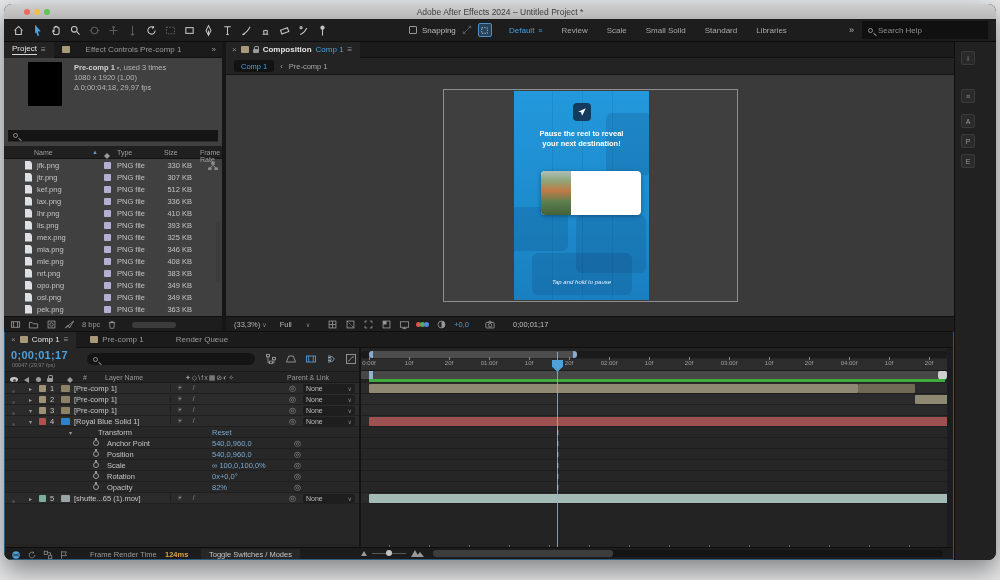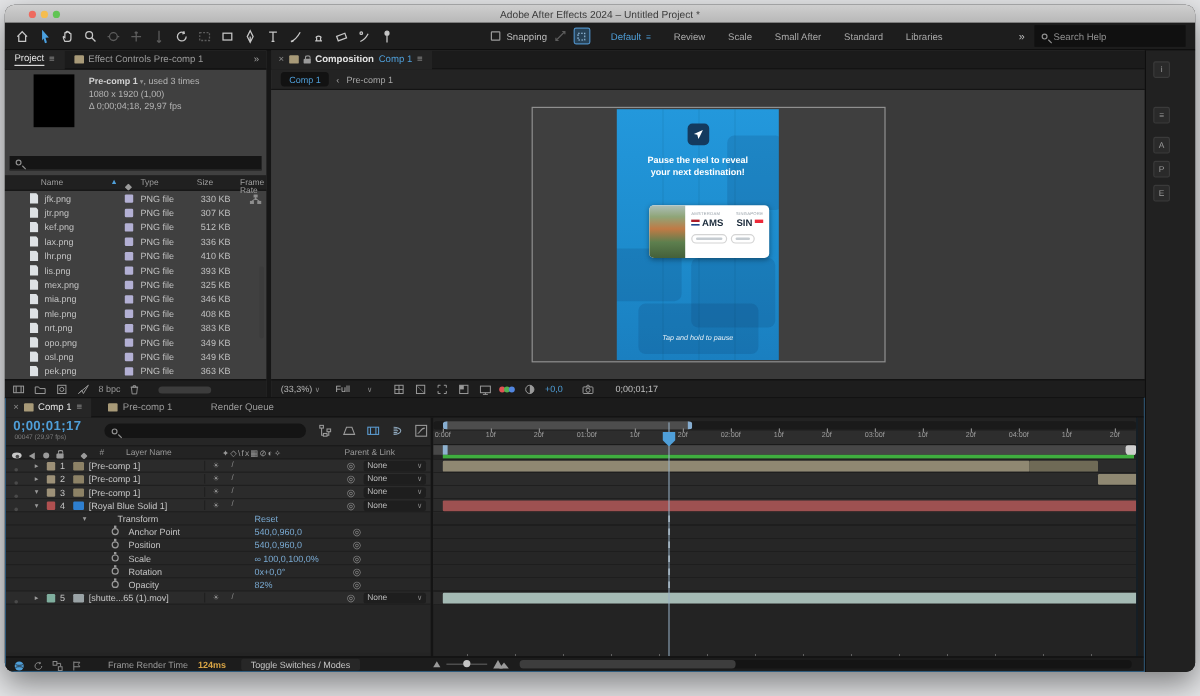--- a/index.html
+++ b/index.html
@@ -280,38 +280,38 @@
           <svg width="9" height="9" viewBox="0 0 16 16" style="stroke:#9cc4e4;fill:none;stroke-width:1.6">
             <rect x="3" y="3" width="10" height="10" stroke-dasharray="2.5 2"></rect>
           </svg>
         </span>
     </div>
     <div class="workspaces">
 
     <span class="ws active">Default</span>
         <span class="ws">Review</span>
         <span class="ws">Scale</span>
-        <span class="ws">Small After</span>
+        <span class="ws">Small Solid</span>
         <span class="ws">Standard</span>
         <span class="ws">Libraries</span>
       </div>
     <span class="ovf" style="position:absolute;left:843px;top:6px">»</span>
     <div class="helpsearch">
       <span class="mag"></span>
       <span>Search Help</span>
     </div>
   </div>
 
   <div class="panel ppanel">
     <div class="tabbar">
       <span class="tabactive">
         <span class="underline">Project</span>
         <span class="menuglyph">≡</span>
       </span>
-      <span style="display:flex;align-items:center;gap:4px;padding:0 8px">
+      <span style="display:flex;align-items:center;gap:16px;padding:0 8px">
         <span class="foldic"></span>
         <span>Effect Controls Pre-comp 1</span>
       </span>
       <span class="chevr">»</span>
     </div>
     <div class="pinfo">
       <span class="pthumb"></span>
       <div class="pmeta">
         <div><b>Pre-comp 1</b><span style="color:#8f8f8f;font-size:6px"> ▾</span><span>, used 3 times</span></div>
         <div>1080 x 1920 (1,00)</div>
@@ -495,44 +495,20 @@
           <span class="pblob" style="left:92px;top:22px;width:46px;height:62px"></span>
           <span class="plogo">
               <svg width="10" height="10" viewBox="0 0 16 16">
                 <path d="M14 2 2 7.5l4.5 1L8 14l2-3.5L14 2z" fill="#fff"></path>
               </svg>
             </span>
           <div class="ph1">Pause the reel to reveal</div>
           <div class="ph2">your next destination!</div>
           <div class="pcard">
             <span class="pimg"></span>
-            <div class="pbody">
-              <div class="cityrow">
-                <span>AMSTERDAM</span>
-                <span>SINGAPORE</span>
-              </div>
-              <div class="coderow">
-                <span class="cgrp">
-                    <span class="flag fl-nl"></span>
-                    <span>AMS</span>
-                  </span>
-                <span class="cgrp">
-                    <span>SIN</span>
-                    <span class="flag fl-sg"></span>
-                  </span>
-              </div>
-              <div class="pills">
-                <span class="pill">
-                    <i style="width:22px"></i>
-                  </span>
-                <span class="pill">
-                    <i style="width:12px"></i>
-                  </span>
-              </div>
-            </div>
           </div>
           <div class="pfoot">Tap and hold to pause</div>
         </div>
       </div>
     </div>
     <div class="ctools">
       <span><span>(33,3%)</span><span class="caret">∨</span></span>
       <span style="margin-left:6px"><span>Full</span><span class="caret" style="margin-left:14px">∨</span></span>
       <svg style="margin-left:10px" width="11" height="11" viewBox="0 0 16 16">
           <rect x="3" y="3" width="10" height="10"></rect>

